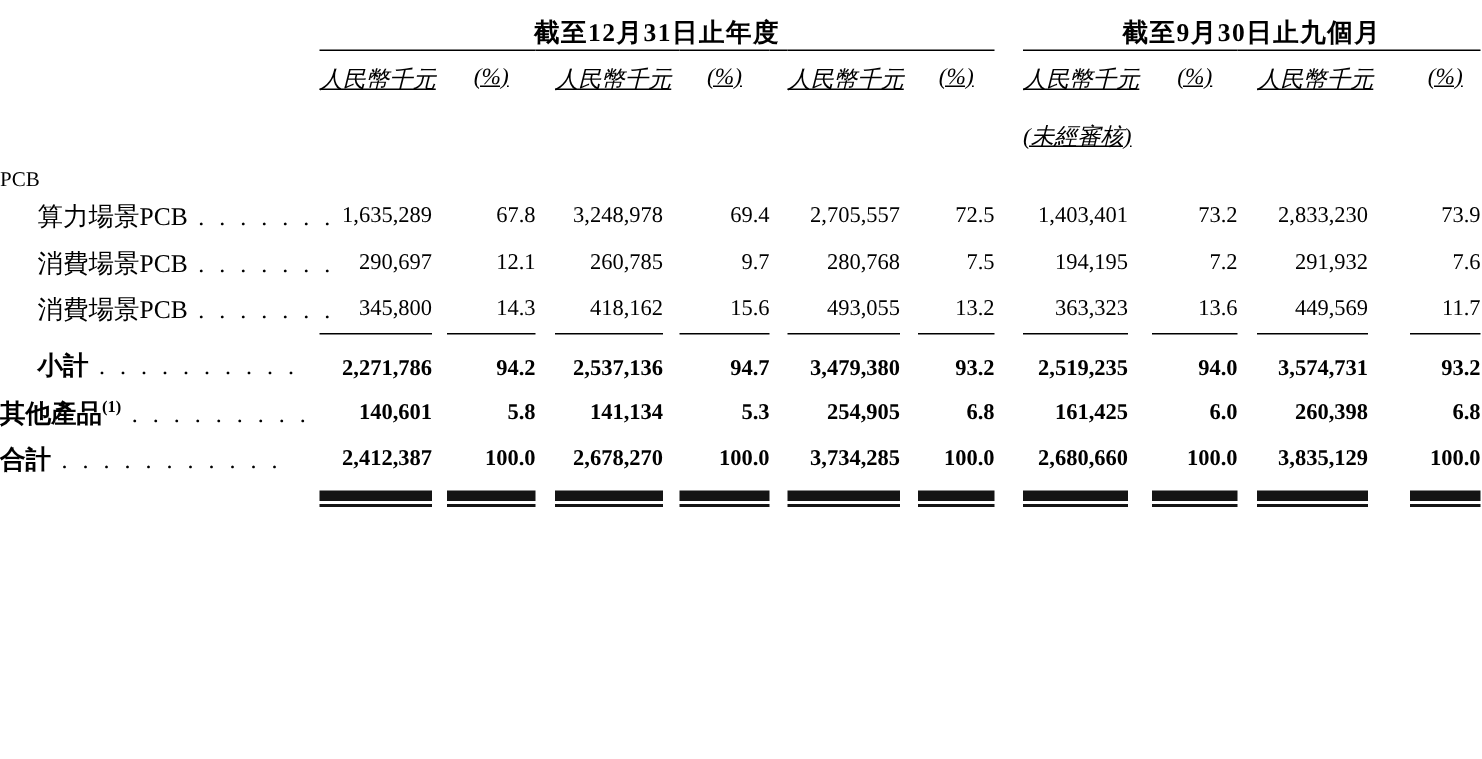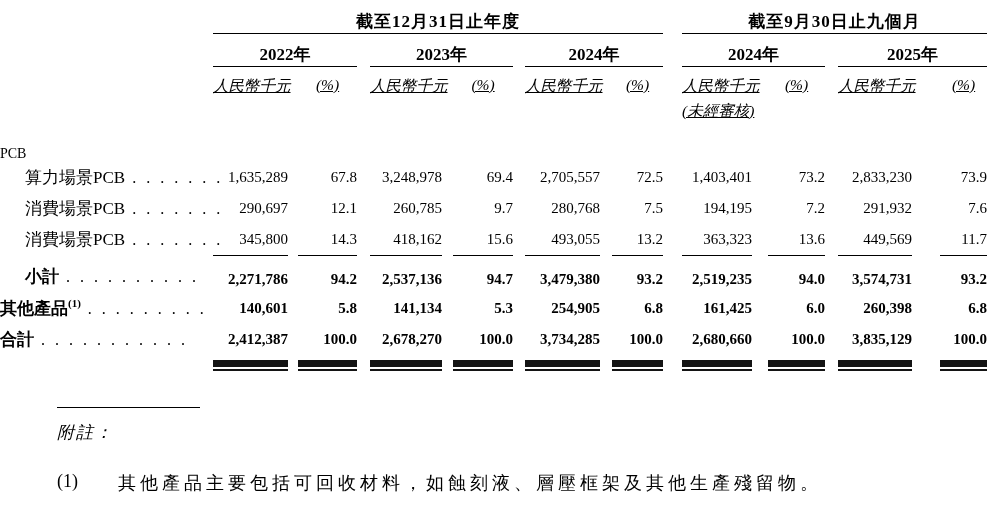--- a/index.html
+++ b/index.html
@@ -35,21 +35,21 @@
     text-align: center;
     font-weight: bold;
     font-size: 17px;
     padding-bottom: 5px;
     border-bottom: 1.5px solid #000;
   }
   tr.hdr-row { height: 69px; vertical-align: top; text-decoration: underline; }
   tr.hdr-row td { padding-top: 9px; font-style: italic; font-size: 15.5px; }
   td.amt-h { text-align: left; }
   td.pct-h { text-align: center; }
-  .unaud { margin-top: 4px; }
+  .unaud { margin-top: 17px; }
 
   tr.sec-row { height: 27px; vertical-align: bottom; }
   td.sec { font-size: 14px; padding-left: 7px; padding-bottom: 2px; }
 
   
   tr.data-row { height: 31px; vertical-align: middle; }
   tr.data-row.bold { font-weight: bold; }
   tr.subtotal { height: 38px; vertical-align: bottom; }
   tr.subtotal td { padding-bottom: 5px; }
   td.label { font-size: 17px; padding-left: 7px; }
@@ -104,32 +104,20 @@
         <col style="width:28px">
         <col style="width:47px">
     </colgroup>
     <thead>
       <tr class="grp-row">
         <td colspan="2"></td>
         <td colspan="11" class="grp">截至12月31日止年度</td>
         <td></td>
         <td colspan="7" class="grp">截至9月30日止九個月</td>
       </tr>
-      <tr class="yr-row">
-        <td colspan="2"></td>
-        <td colspan="3" class="yr">2022年</td>
-        <td></td>
-        <td colspan="3" class="yr">2023年</td>
-        <td></td>
-        <td colspan="3" class="yr">2024年</td>
-        <td></td>
-        <td colspan="3" class="yr">2024年</td>
-        <td></td>
-        <td colspan="3" class="yr">2025年</td>
-      </tr>
       <tr class="hdr-row">
         <td colspan="2"></td>
         <td class="amt-h">人民幣千元</td>
         <td></td>
         <td class="pct-h">(%)</td>
         <td></td>
         <td class="amt-h">人民幣千元</td>
         <td></td>
         <td class="pct-h">(%)</td>
         <td></td>
@@ -333,22 +321,14 @@
           </td>
           <td></td>
           <td>
             <div class="bar"></div>
             <div class="thin"></div>
           </td>
         </tr>
       </tbody>
   </table>
 
-  <div class="notes">
-    <div class="notes-rule"></div>
-    <div class="notes-header">附註：</div>
-    <div class="note-item">
-      <span class="note-marker">(1)</span>
-      <span class="note-text">其他產品主要包括可回收材料，如蝕刻液、層壓框架及其他生產殘留物。</span>
-    </div>
-  </div>
 
 </div>
 
 </body></html>

